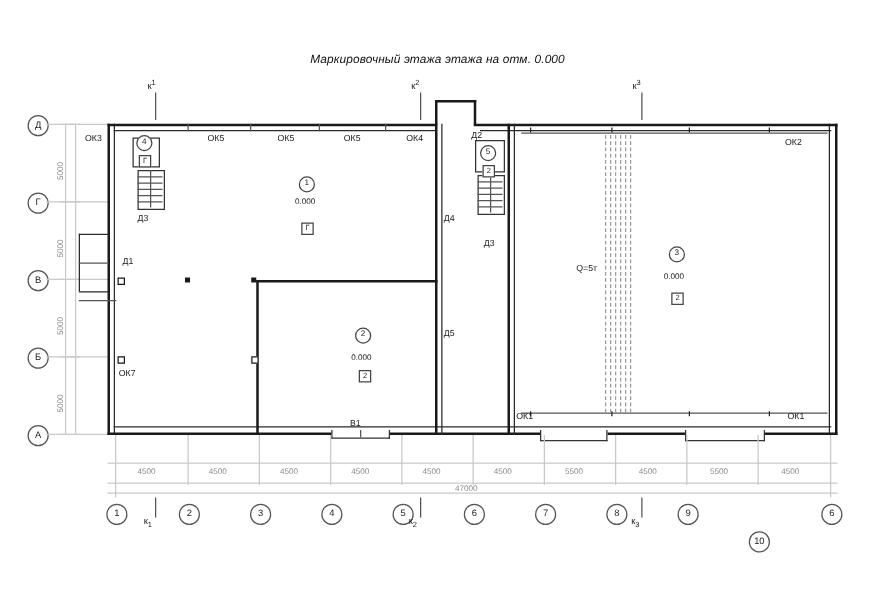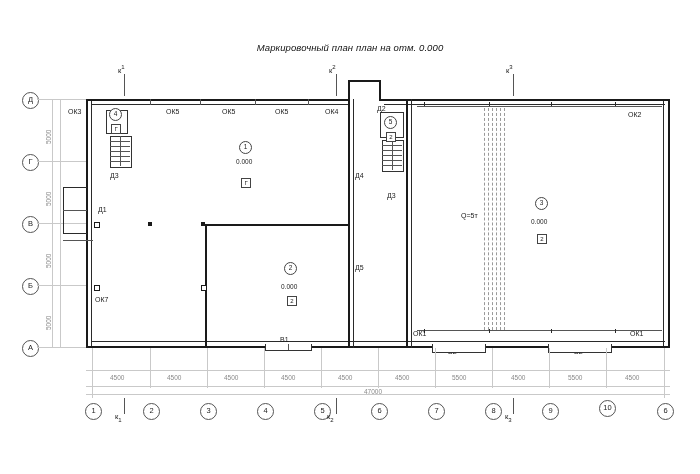--- a/index.html
+++ b/index.html
@@ -125,21 +125,21 @@
     background: #2a2a2a;
     width: 1px;
     height: 4px;
   }
 </style>
 </head>
 <body>
 
 <div id="root">
 
-  <div class="abs title">Маркировочный план план на отм. 0.000</div>
+  <div class="abs title">Маркировочный этажа этажа на отм. 0.000</div>
 
   <div class="abs lbl-k" style="left:118px; top:64px;">к<sup>1</sup></div>
   <div class="abs vline-thin" style="left:124px; top:74px; height:22px;"></div>
   <div class="abs lbl-k" style="left:329px; top:64px;">к<sup>2</sup></div>
   <div class="abs vline-thin" style="left:336px; top:74px; height:22px;"></div>
   <div class="abs lbl-k" style="left:506px; top:64px;">к<sup>3</sup></div>
   <div class="abs vline-thin" style="left:513px; top:74px; height:22px;"></div>
 
   <div class="abs bubble" style="left:22px; top:92px;">Д</div>
   <div class="abs bubble" style="left:22px; top:154px;">Г</div>
@@ -326,21 +326,21 @@
 
   <div class="abs bubble" style="left:85px; top:403px;">1</div>
   <div class="abs bubble" style="left:143px; top:403px;">2</div>
   <div class="abs bubble" style="left:200px; top:403px;">3</div>
   <div class="abs bubble" style="left:257px; top:403px;">4</div>
   <div class="abs bubble" style="left:314px; top:403px;">5</div>
   <div class="abs bubble" style="left:371px; top:403px;">6</div>
   <div class="abs bubble" style="left:428px; top:403px;">7</div>
   <div class="abs bubble" style="left:485px; top:403px;">8</div>
   <div class="abs bubble" style="left:542px; top:403px;">9</div>
-  <div class="abs bubble" style="left:599px; top:400px;">10</div>
+  <div class="abs bubble" style="left:599px; top:425px;">10</div>
   <div class="abs bubble" style="left:657px; top:403px;">6</div>
 
   <div class="abs lbl-k" style="left:115px; top:412px;">к<sub>1</sub></div>
   <div class="abs vline-thin" style="left:124px; top:398px; height:16px;"></div>
   <div class="abs lbl-k" style="left:327px; top:412px;">к<sub>2</sub></div>
   <div class="abs vline-thin" style="left:336px; top:398px; height:16px;"></div>
   <div class="abs lbl-k" style="left:505px; top:412px;">к<sub>3</sub></div>
   <div class="abs vline-thin" style="left:513px; top:398px; height:16px;"></div>
 
 </div>

